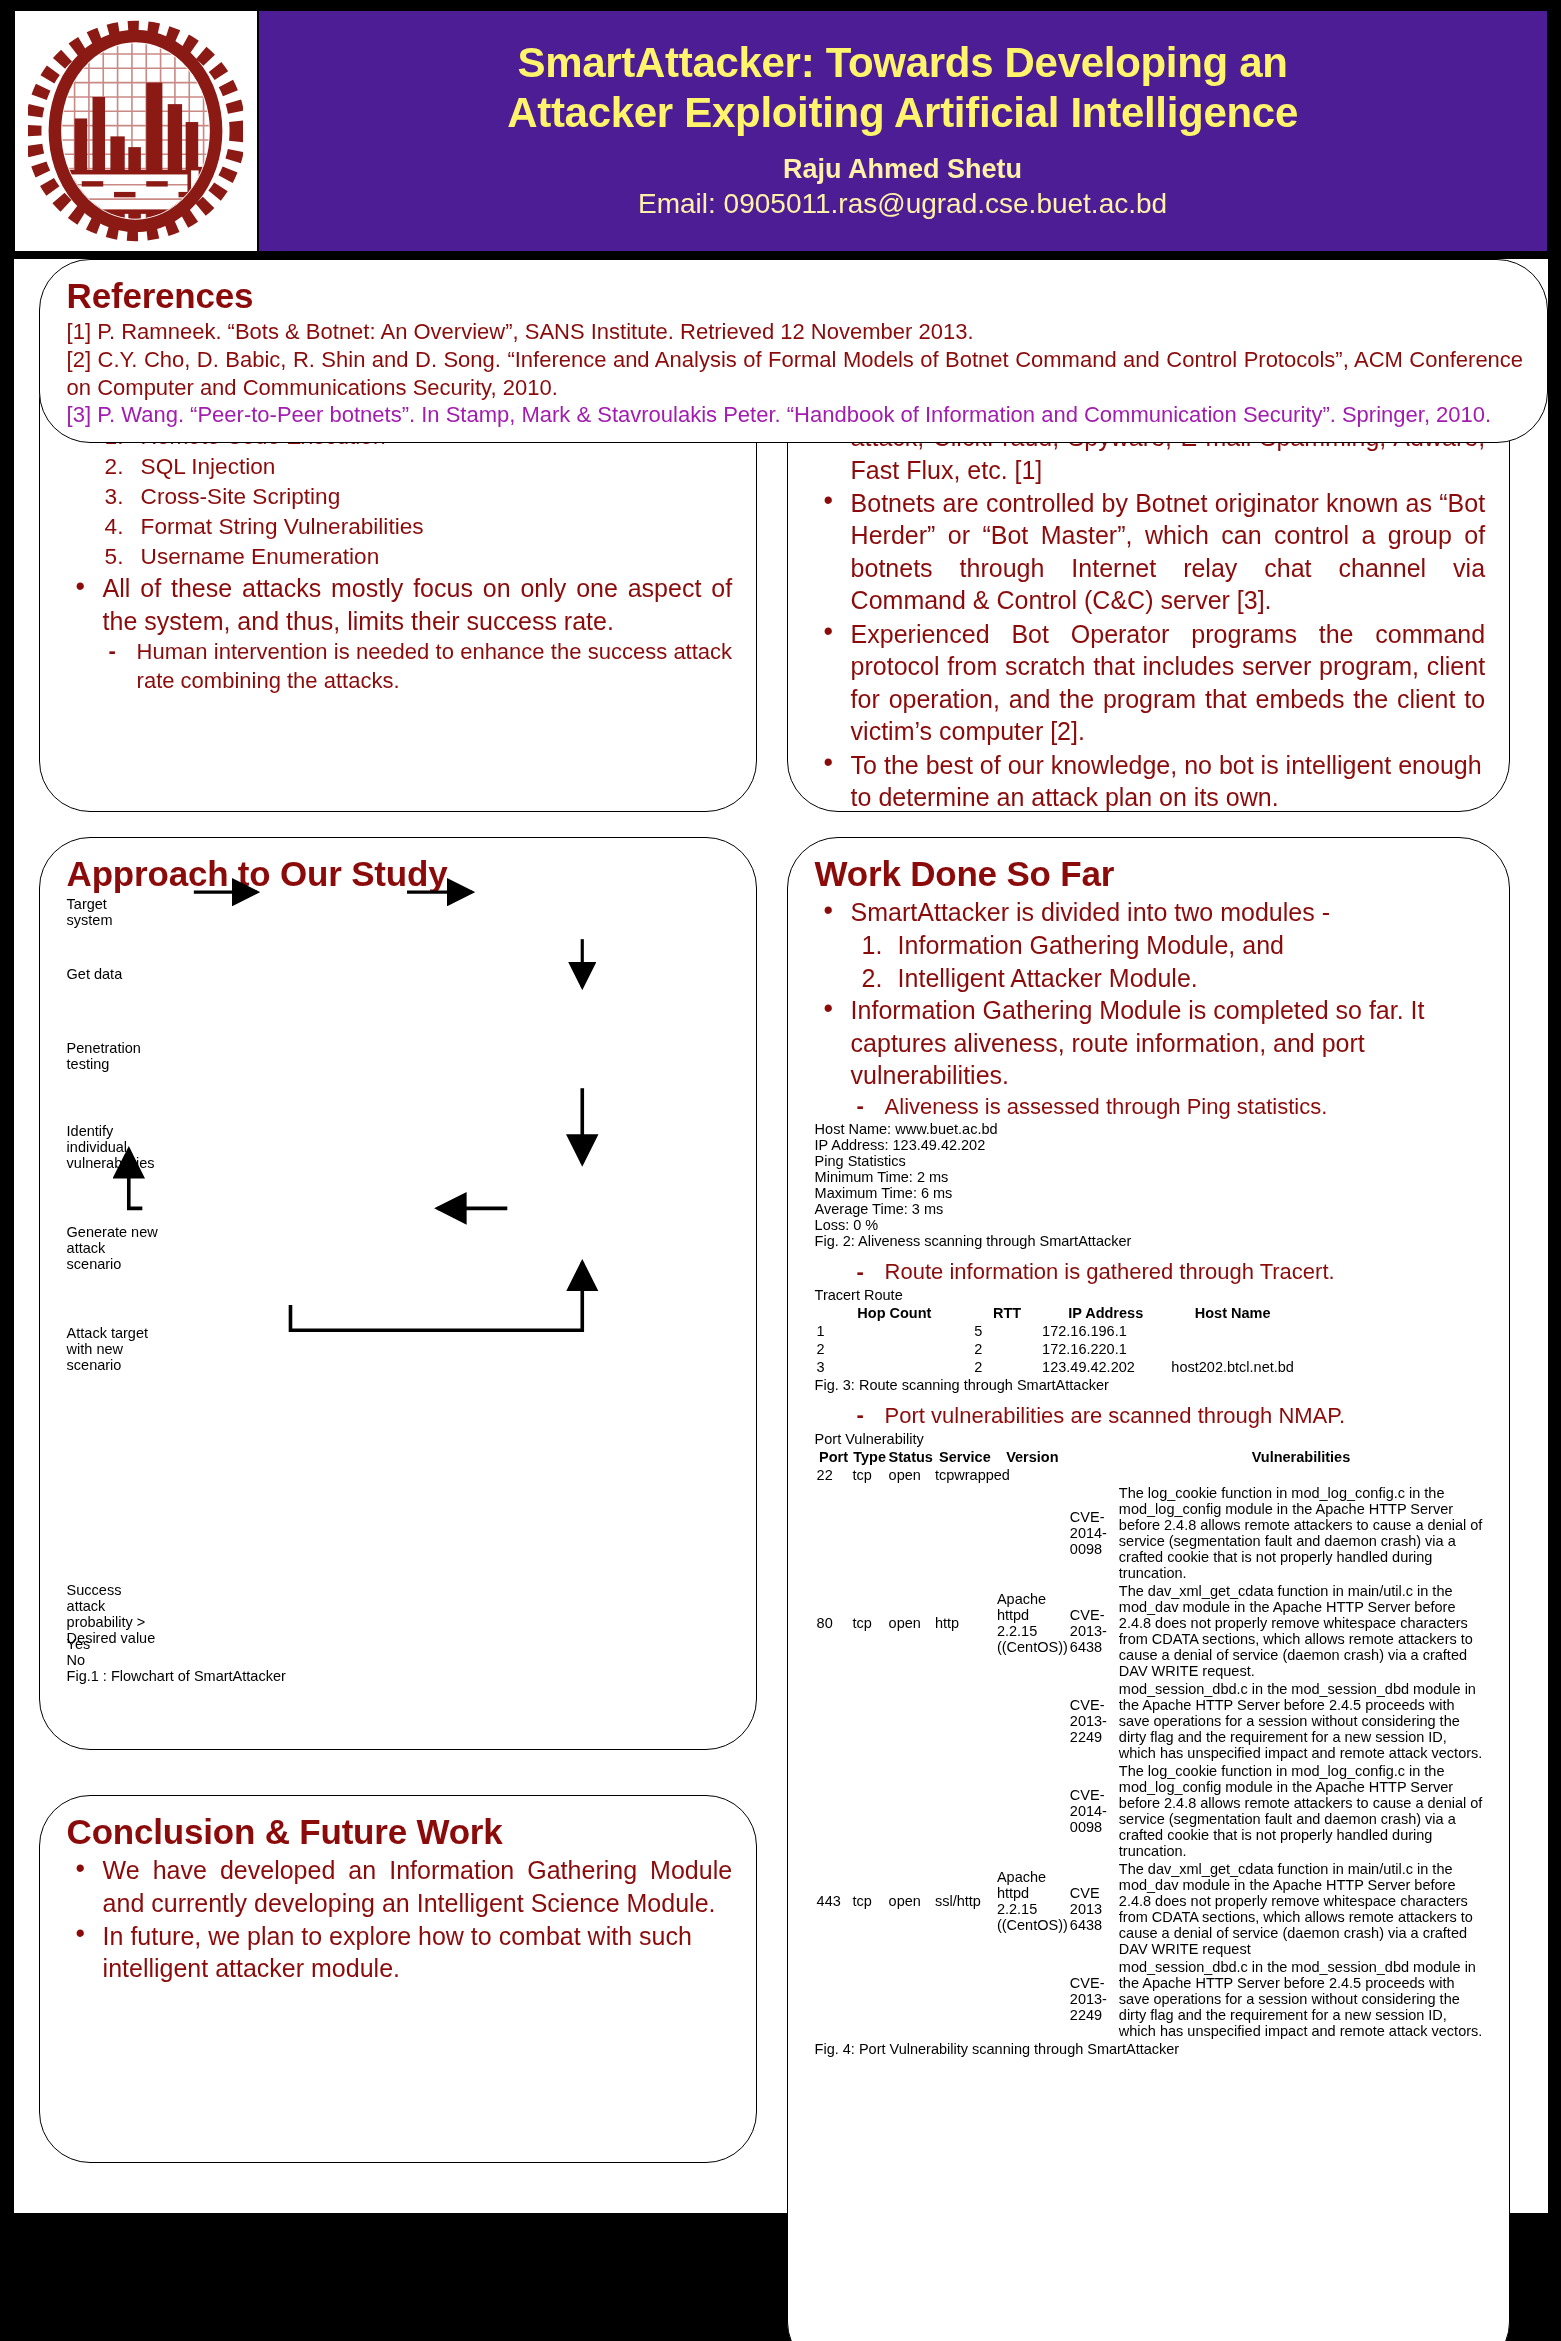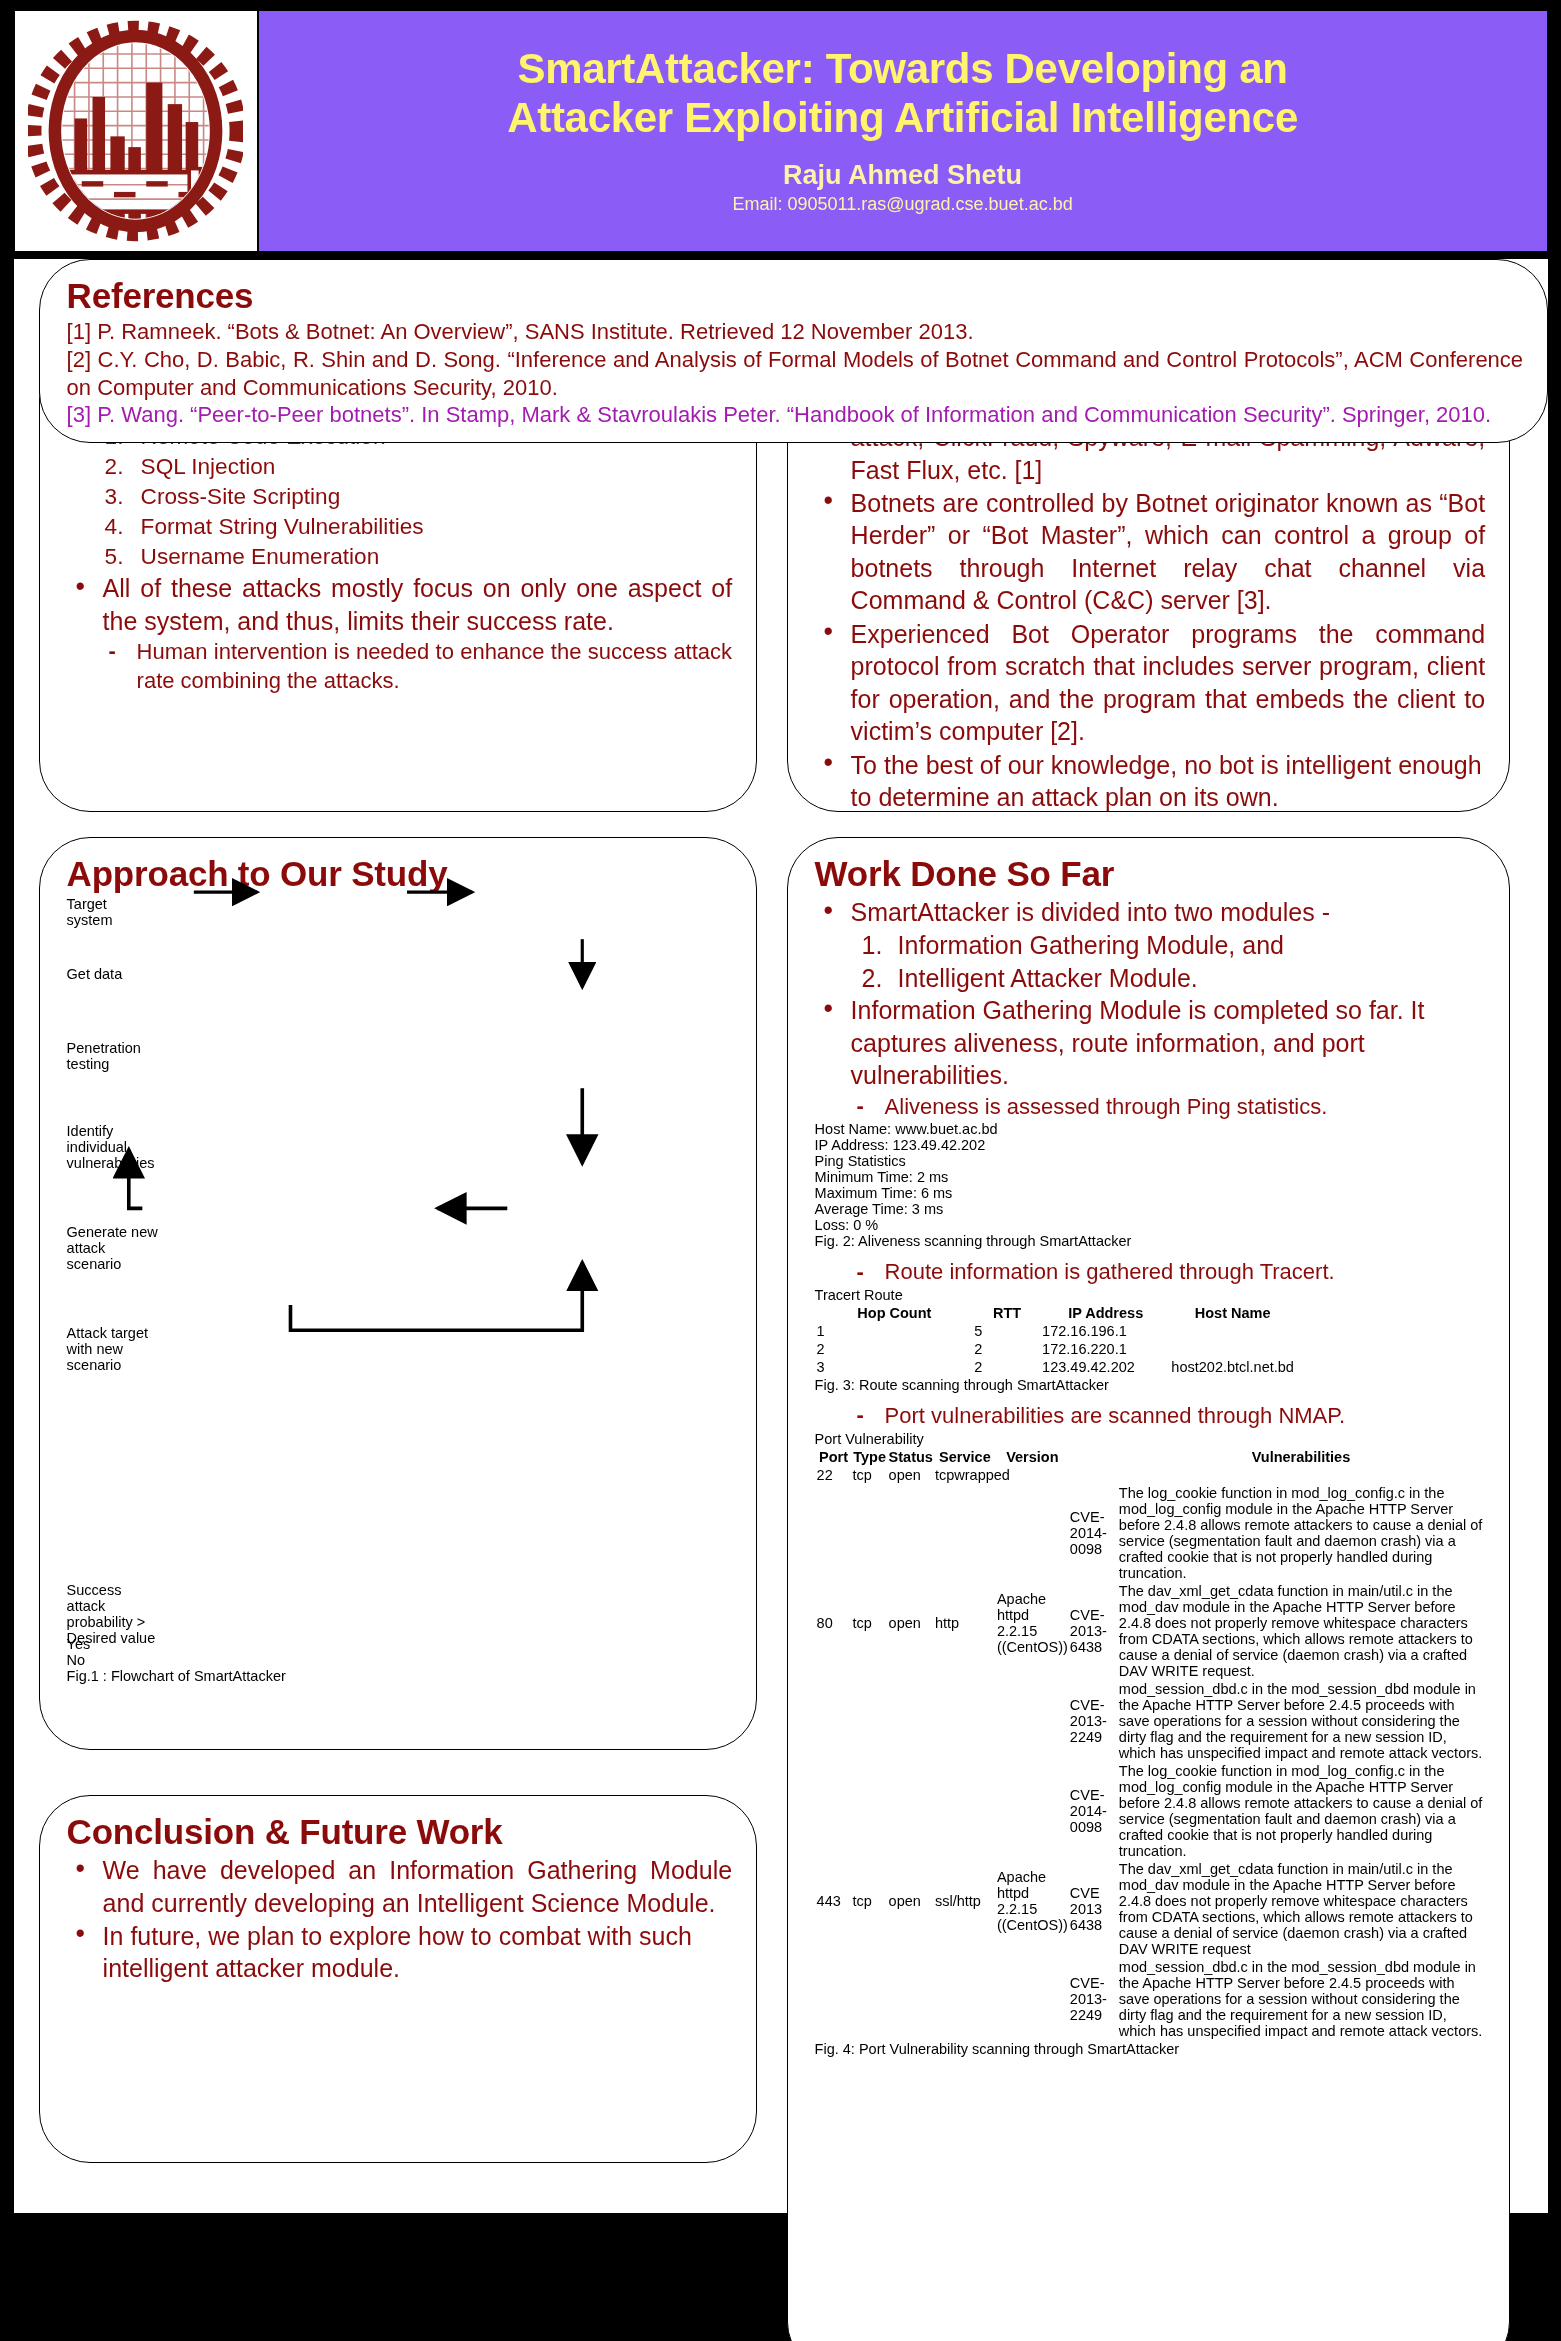--- a/index.html
+++ b/index.html
@@ -25,21 +25,21 @@
   #logo-box {
     width: 246px; height: 244px;
     background: #fff;
     border: 2.7px solid #000;
     display: flex; align-items: center; justify-content: center;
     flex: 0 0 246px;
   }
   #logo-svg { width: 215px; height: 226px; display:block; }
   #title-box {
     flex: 1;
-    background: #8b5cf6;
+    background: #4c1d95;
     border: 2.7px solid #000;
     border-left: none;
     display: flex; flex-direction: column;
     align-items: center; justify-content: center;
     padding: 5.4px 9px 9px 9px;
   }
   .poster-title {
     color: #FFF46B;
     font-size: 42px;
     font-weight: bold;
@@ -49,21 +49,21 @@
     white-space: nowrap;
   }
   .author {
     color: #FFF2A8;
     font-size: 27px;
     font-weight: bold;
     margin-top: 17px;
   }
   .email {
     color: #FFF2A8;
-    font-size: 18px;
+    font-size: 28px;
     margin-top: 2.7px;
   }
 
   
   #body-area {
     position: absolute; left: 12.6px; top: 258px;
     width: 1536px; height: 1956px;
     background: #fff;
     border: 1.8px solid #000;
   }

